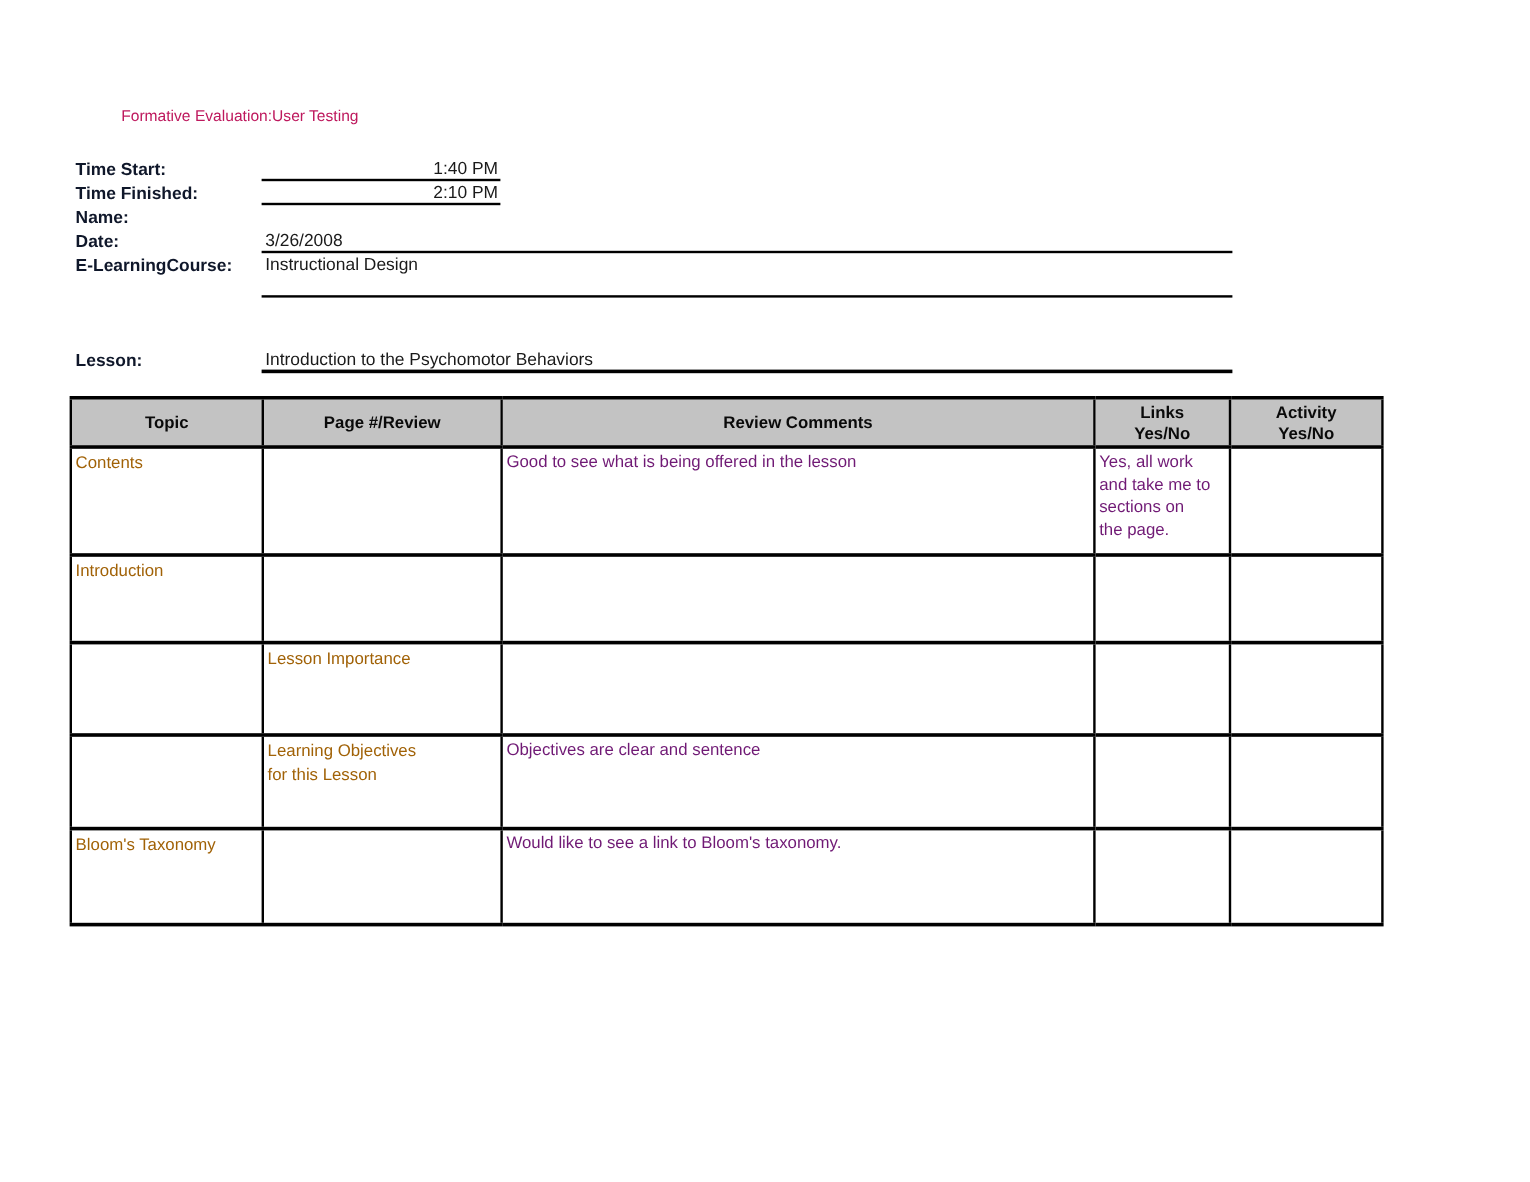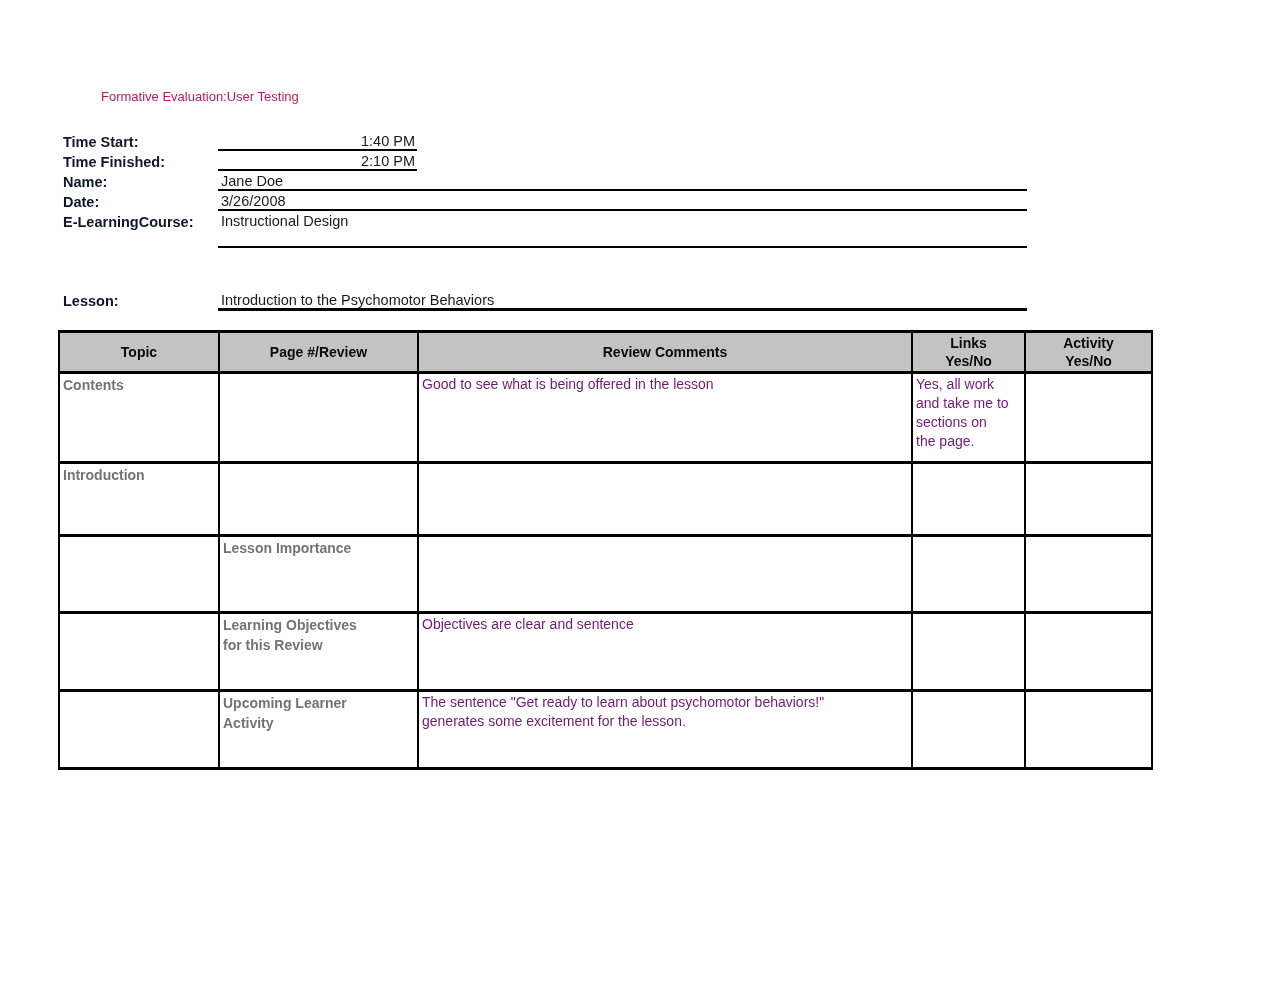--- a/index.html
+++ b/index.html
@@ -100,22 +100,22 @@
   .tbl td {
     font-size: 14px;
     vertical-align: top;
     text-align: left;
     padding: 1px 3px;
     line-height: 19px;
     white-space: pre-line;
     color: #701a75;
   }
   .tbl td.navy {
-    color: #737373;
-    font-weight: bold;
+    color: #a16207;
+    font-weight: normal;
     line-height: 20px;
   }
   tr.hdr { height: 38px; }
   tr.r0 { height: 90px; }
   tr.r1 { height: 73px; }
   tr.r2 { height: 77px; padding-left: 24px; }
   tr.r3 { height: 78px; }
   tr.r4 { height: 78px; }
   tr.r5 { height: 80px; }
 </style>
@@ -126,21 +126,20 @@
 
   <div class="doc-title">Formative Evaluation:User Testing</div>
 
   <div class="flabel l-timestart">Time Start:</div>
   <div class="fvalue v-short v-timestart">1:40 PM</div>
 
   <div class="flabel l-timefin">Time Finished:</div>
   <div class="fvalue v-short v-timefin">2:10 PM</div>
 
   <div class="flabel l-name">Name:</div>
-  <div class="fvalue v-long v-name">Jane Doe</div>
 
   <div class="flabel l-date">Date:</div>
   <div class="fvalue v-long v-date">3/26/2008</div>
 
   <div class="flabel l-course">E-LearningCourse:</div>
   <div class="fvalue v-long v-plain v-course">Instructional Design</div>
   <div class="rule rule-course"></div>
 
   <div class="flabel l-lesson">Lesson:</div>
   <div class="fvalue v-long v-lesson">Introduction to the Psychomotor Behaviors</div>
@@ -185,30 +184,28 @@
       <tr class="r2">
         <td class="navy"></td>
         <td class="navy">Lesson Importance</td>
         <td></td>
         <td></td>
         <td></td>
       </tr>
       <tr class="r3">
         <td class="navy"></td>
         <td class="navy">Learning Objectives
-for this Review</td>
+for this Lesson</td>
         <td>Objectives are clear and sentence</td>
         <td></td>
         <td></td>
       </tr>
-      <tr class="r4">
-        <td class="navy"></td>
-        <td class="navy">Upcoming Learner
-Activity</td>
-        <td>The sentence "Get ready to learn about psychomotor behaviors!"
-generates some excitement for the lesson.</td>
+      <tr class="r5">
+        <td class="navy">Bloom's Taxonomy</td>
+        <td class="navy"></td>
+        <td>Would like to see a link to Bloom's taxonomy.</td>
         <td></td>
         <td></td>
       </tr>
     </tbody>
   </table>
 
 </div>
 
 </body></html>

